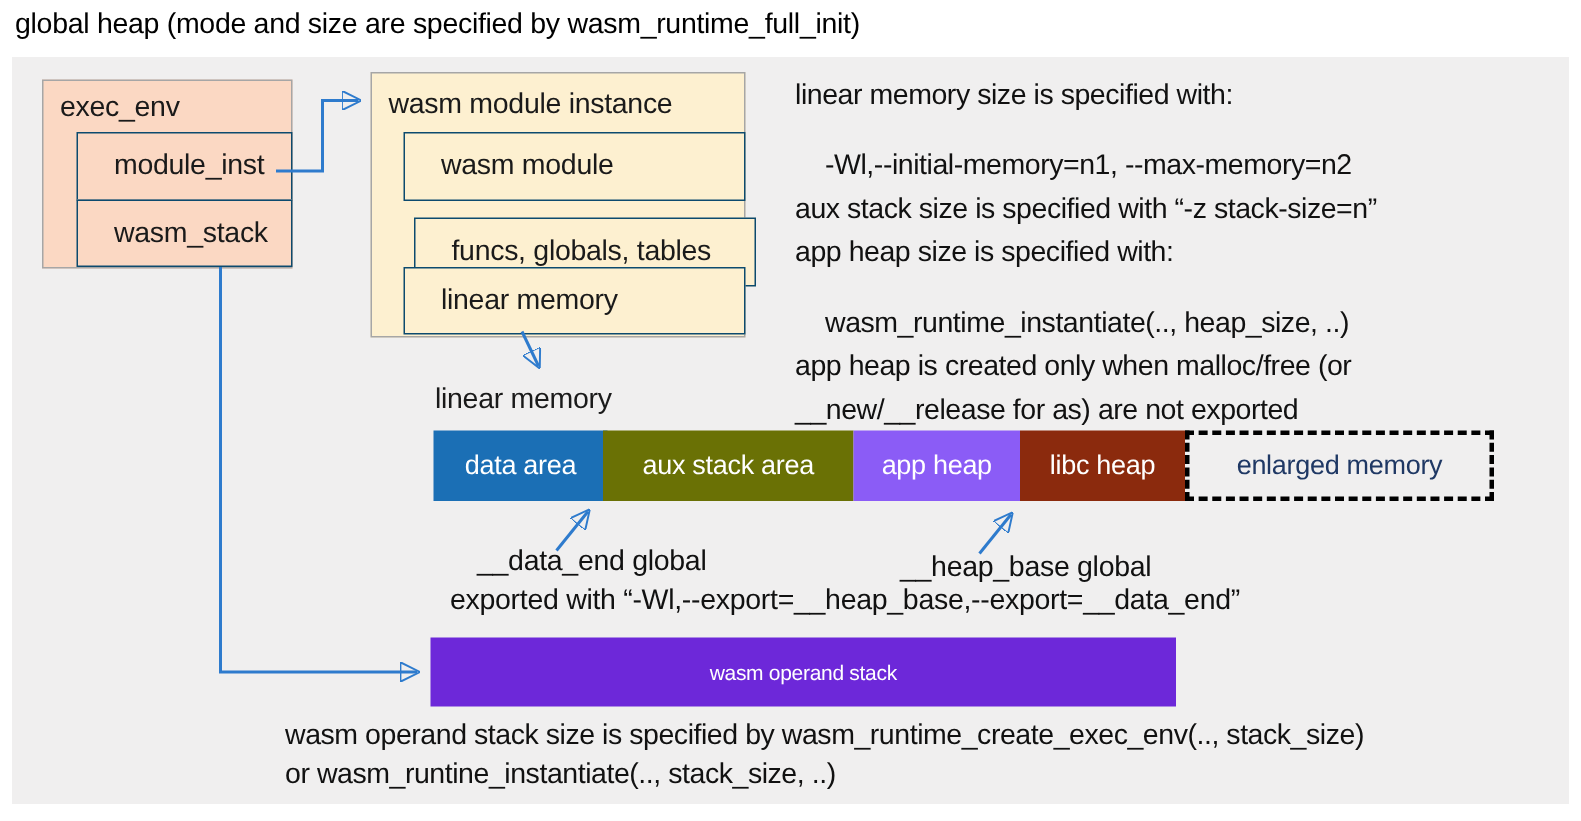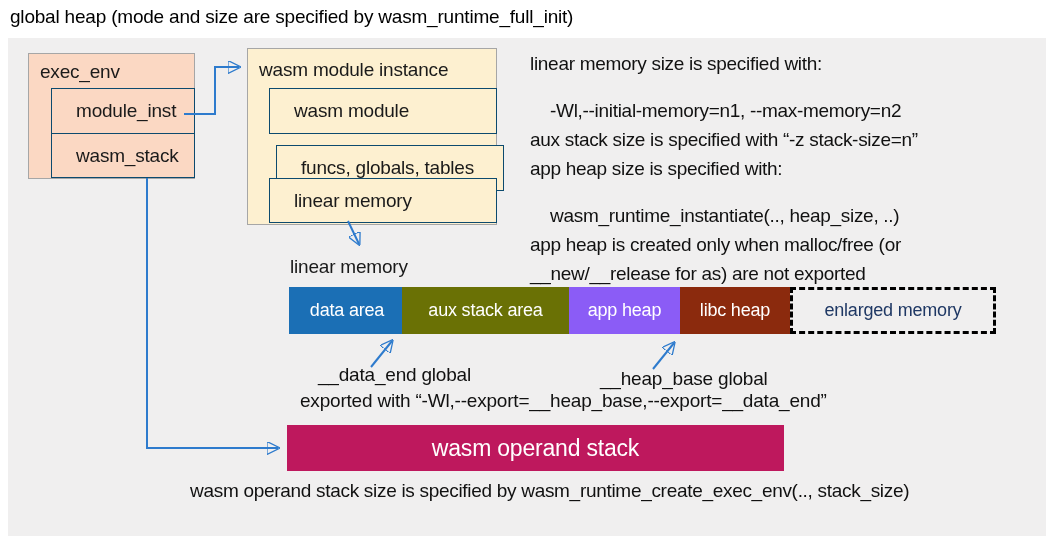--- a/index.html
+++ b/index.html
@@ -62,23 +62,23 @@
   #seg-enl   { left: 790px; width: 206px; border: 3px dashed #000; color: #1f3864; background: transparent; }
 
   .anno { position: absolute; font-size: 19px; letter-spacing: -0.2px; color: #111; white-space: nowrap; }
   #data-end-label  { left: 318px; top: 364px; }
   #heap-base-label { left: 600px; top: 368px; }
   #export-note     { left: 300px; top: 390px; }
 
   
   #operand-stack {
     position: absolute; left: 287px; top: 425px; width: 497px; height: 46px;
-    background: #be185d; color: #ffffff;
+    background: #6d28d9; color: #ffffff;
     display: flex; align-items: center; justify-content: center;
-    font-size: 23px; letter-spacing: -0.2px;
+    font-size: 14px; letter-spacing: -0.2px;
   }
   .bottom-notes {
     position: absolute; left: 190px; top: 478px; width: 850px;
     font-size: 19px; line-height: 26px; letter-spacing: -0.3px; color: #111;
   }
 
   
   svg.overlay { position: absolute; left: 0; top: 0; width: 1054px; height: 547px; pointer-events: none; }
   svg.overlay path { stroke: #2e7bcd; fill: none; }
 </style>
@@ -121,20 +121,21 @@
   <div class="seg" id="seg-libc" style="background-color: rgb(139, 42, 13);">libc heap</div>
   <div class="seg" id="seg-enl">enlarged memory</div>
 
   <div class="anno" id="data-end-label">__data_end global</div>
   <div class="anno" id="heap-base-label">__heap_base global</div>
   <div class="anno" id="export-note">exported with “-Wl,--export=__heap_base,--export=__data_end”</div>
 
   <div id="operand-stack">wasm operand stack</div>
   <div class="bottom-notes">
     <div>wasm operand stack size is specified by wasm_runtime_create_exec_env(.., stack_size)</div>
+    <div>or wasm_runtine_instantiate(.., stack_size, ..)</div>
   </div>
 
   <svg class="overlay" viewBox="0 0 1054 547">
     <defs>
       <marker id="arrow" viewBox="0 0 10 10" refX="8.5" refY="5" markerWidth="6.5" markerHeight="6.5" orient="auto-start-reverse">
         <path d="M0,0 L10,5 L0,10 z" fill="#2e7bcd" stroke="none"></path>
       </marker>
     </defs>
     <path d="M184 114 H215 V67 H239" stroke-width="2" marker-end="url(#arrow)"></path>
     <path d="M147 178 V448 H278" stroke-width="2" marker-end="url(#arrow)"></path>

